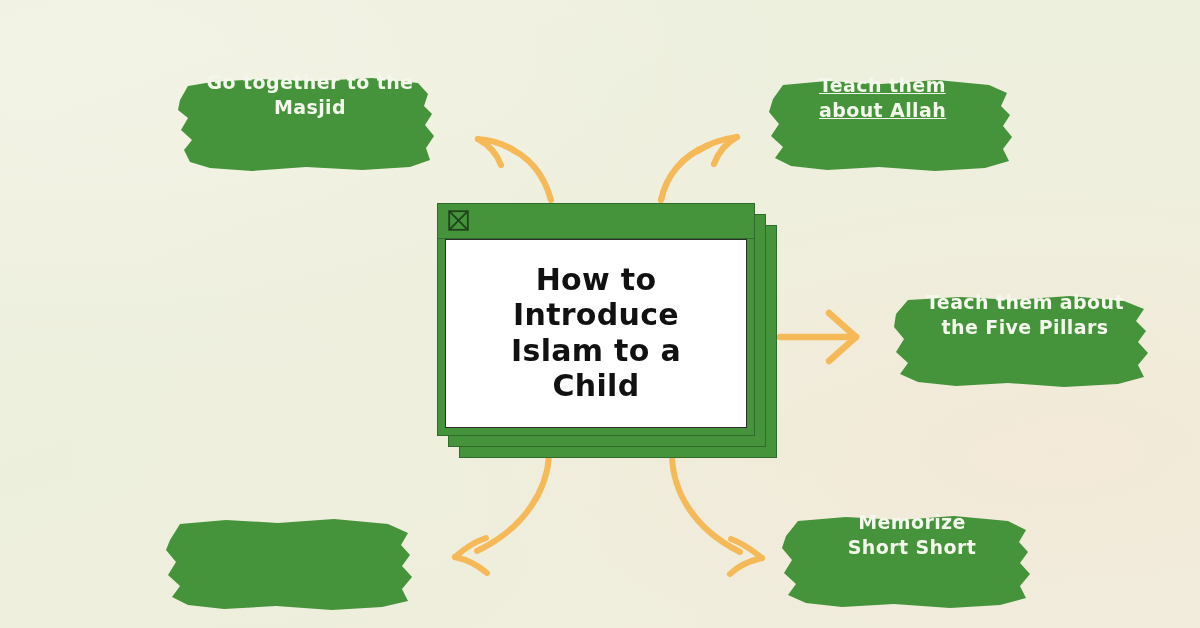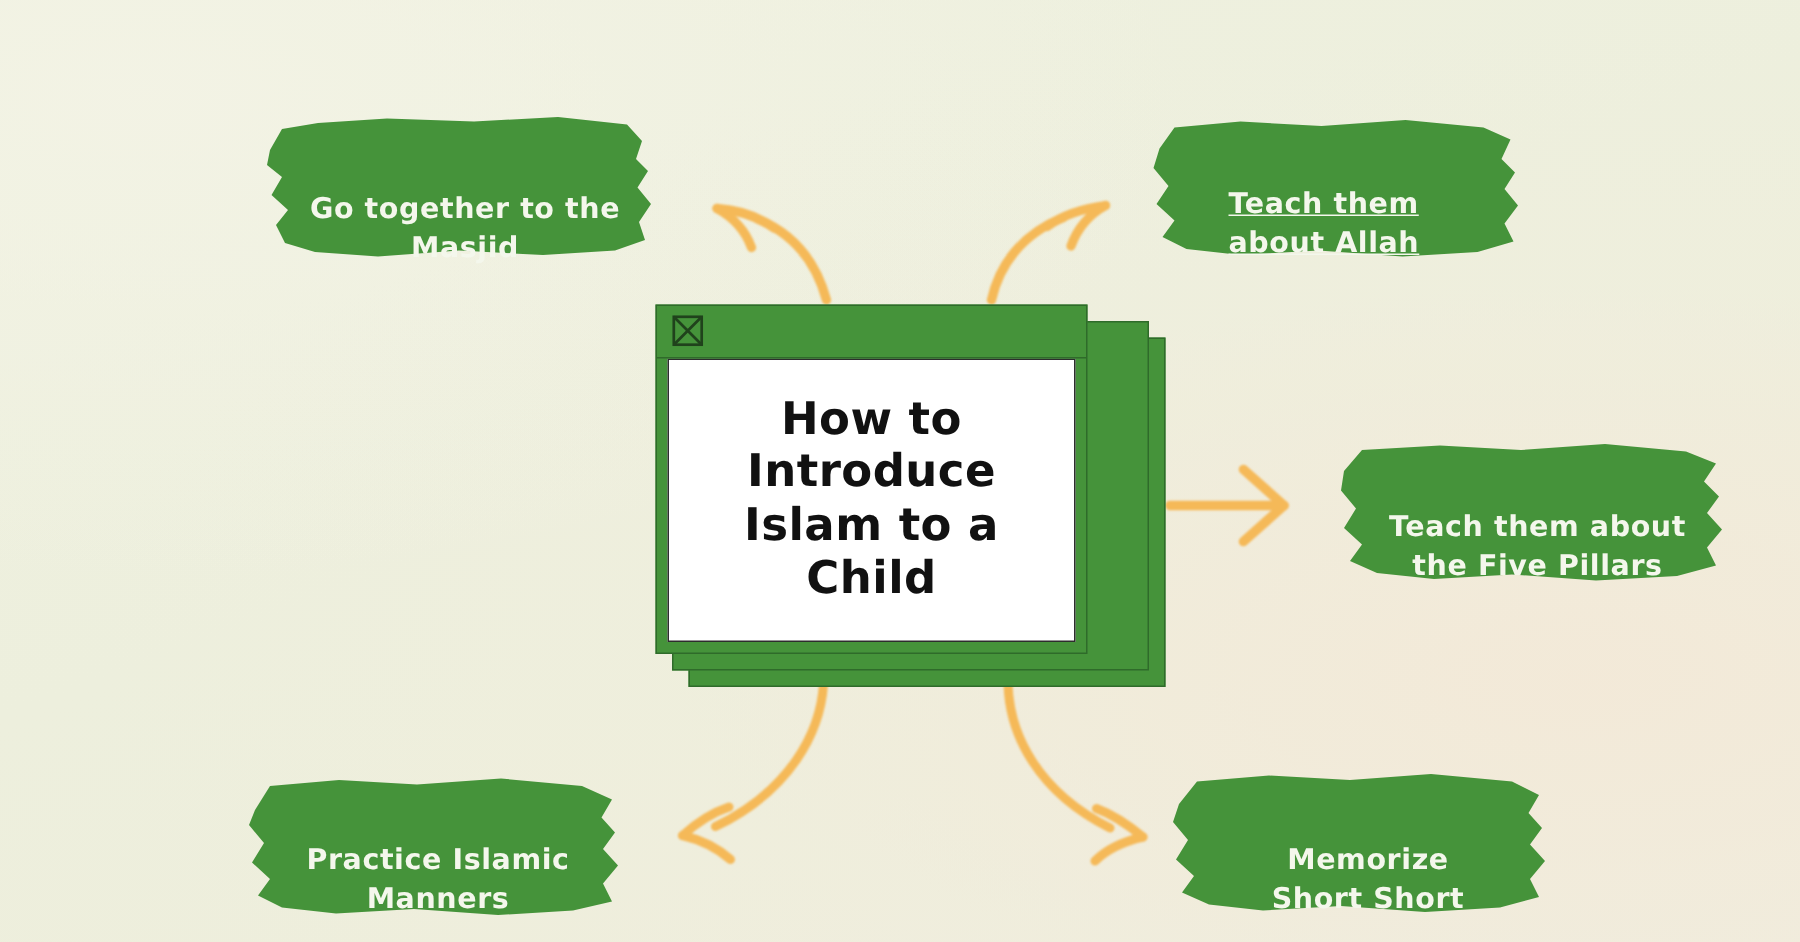--- a/index.html
+++ b/index.html
@@ -29,21 +29,21 @@
   .arrow-stroke {
     fill: none;
     stroke-linecap: round;
     stroke-linejoin: round;
   }
 
   
   .brush {
     position: absolute;
     display: flex;
-    align-items: flex-end;
+    align-items: flex-start;
     box-sizing: border-box;
   }
   .brush-bg {
     position: absolute;
     left: 0; top: 0;
     width: 100%;
     height: 100%;
   }
   .brush-text {
     position: relative;
@@ -84,21 +84,21 @@
   .card-layer {
     position: absolute;
     box-sizing: border-box;
     background: #45933a;
     border: 1.4px solid #2f6b2a;
   }
   .card-back2 { left: 22px; top: 22px; width: 318px; height: 233px; }
   .card-back1 { left: 11px; top: 11px; width: 318px; height: 233px; }
   .card-front {
     left: 0; top: 0;
-    width: 288px; height: 233px;
+    width: 318px; height: 233px;
     display: flex;
     flex-direction: column;
   }
   .card-titlebar {
     position: relative;
     height: 34px;
     flex: 0 0 34px;
     background: #45933a;
     border-bottom: 1.4px solid #2f6b2a;
   }
@@ -206,22 +206,20 @@
     <div class="brush-text">Teach them about
 the Five Pillars</div>
   </div>
 
   <div class="brush l-manners">
     <svg class="brush-bg" viewBox="0 0 270 100" preserveAspectRatio="none">
       <path fill="#45933a" d="M14,28 L24,12 L70,8 L122,11 L178,7 L232,12 L252,21 L245,33
         L254,43 L246,54 L256,65 L246,77 L252,89 L226,95 L176,98 L120,94 L68,97 L32,93
         L16,85 L24,74 L12,63 L20,50 L10,38 Z"></path>
     </svg>
-    <div class="brush-text">Practice Islamic
-Manners</div>
   </div>
 
   <div class="brush l-surahs">
     <svg class="brush-bg" viewBox="0 0 272 102" preserveAspectRatio="none">
       <path fill="#45933a" d="M14,26 L26,11 L74,7 L128,10 L182,6 L236,11 L254,20 L247,32
         L256,42 L248,53 L258,64 L248,76 L254,88 L228,95 L178,98 L122,94 L70,97 L34,93
         L16,85 L24,74 L12,63 L20,50 L10,38 Z"></path>
     </svg>
     <div class="brush-text">Memorize
 Short Short</div>

